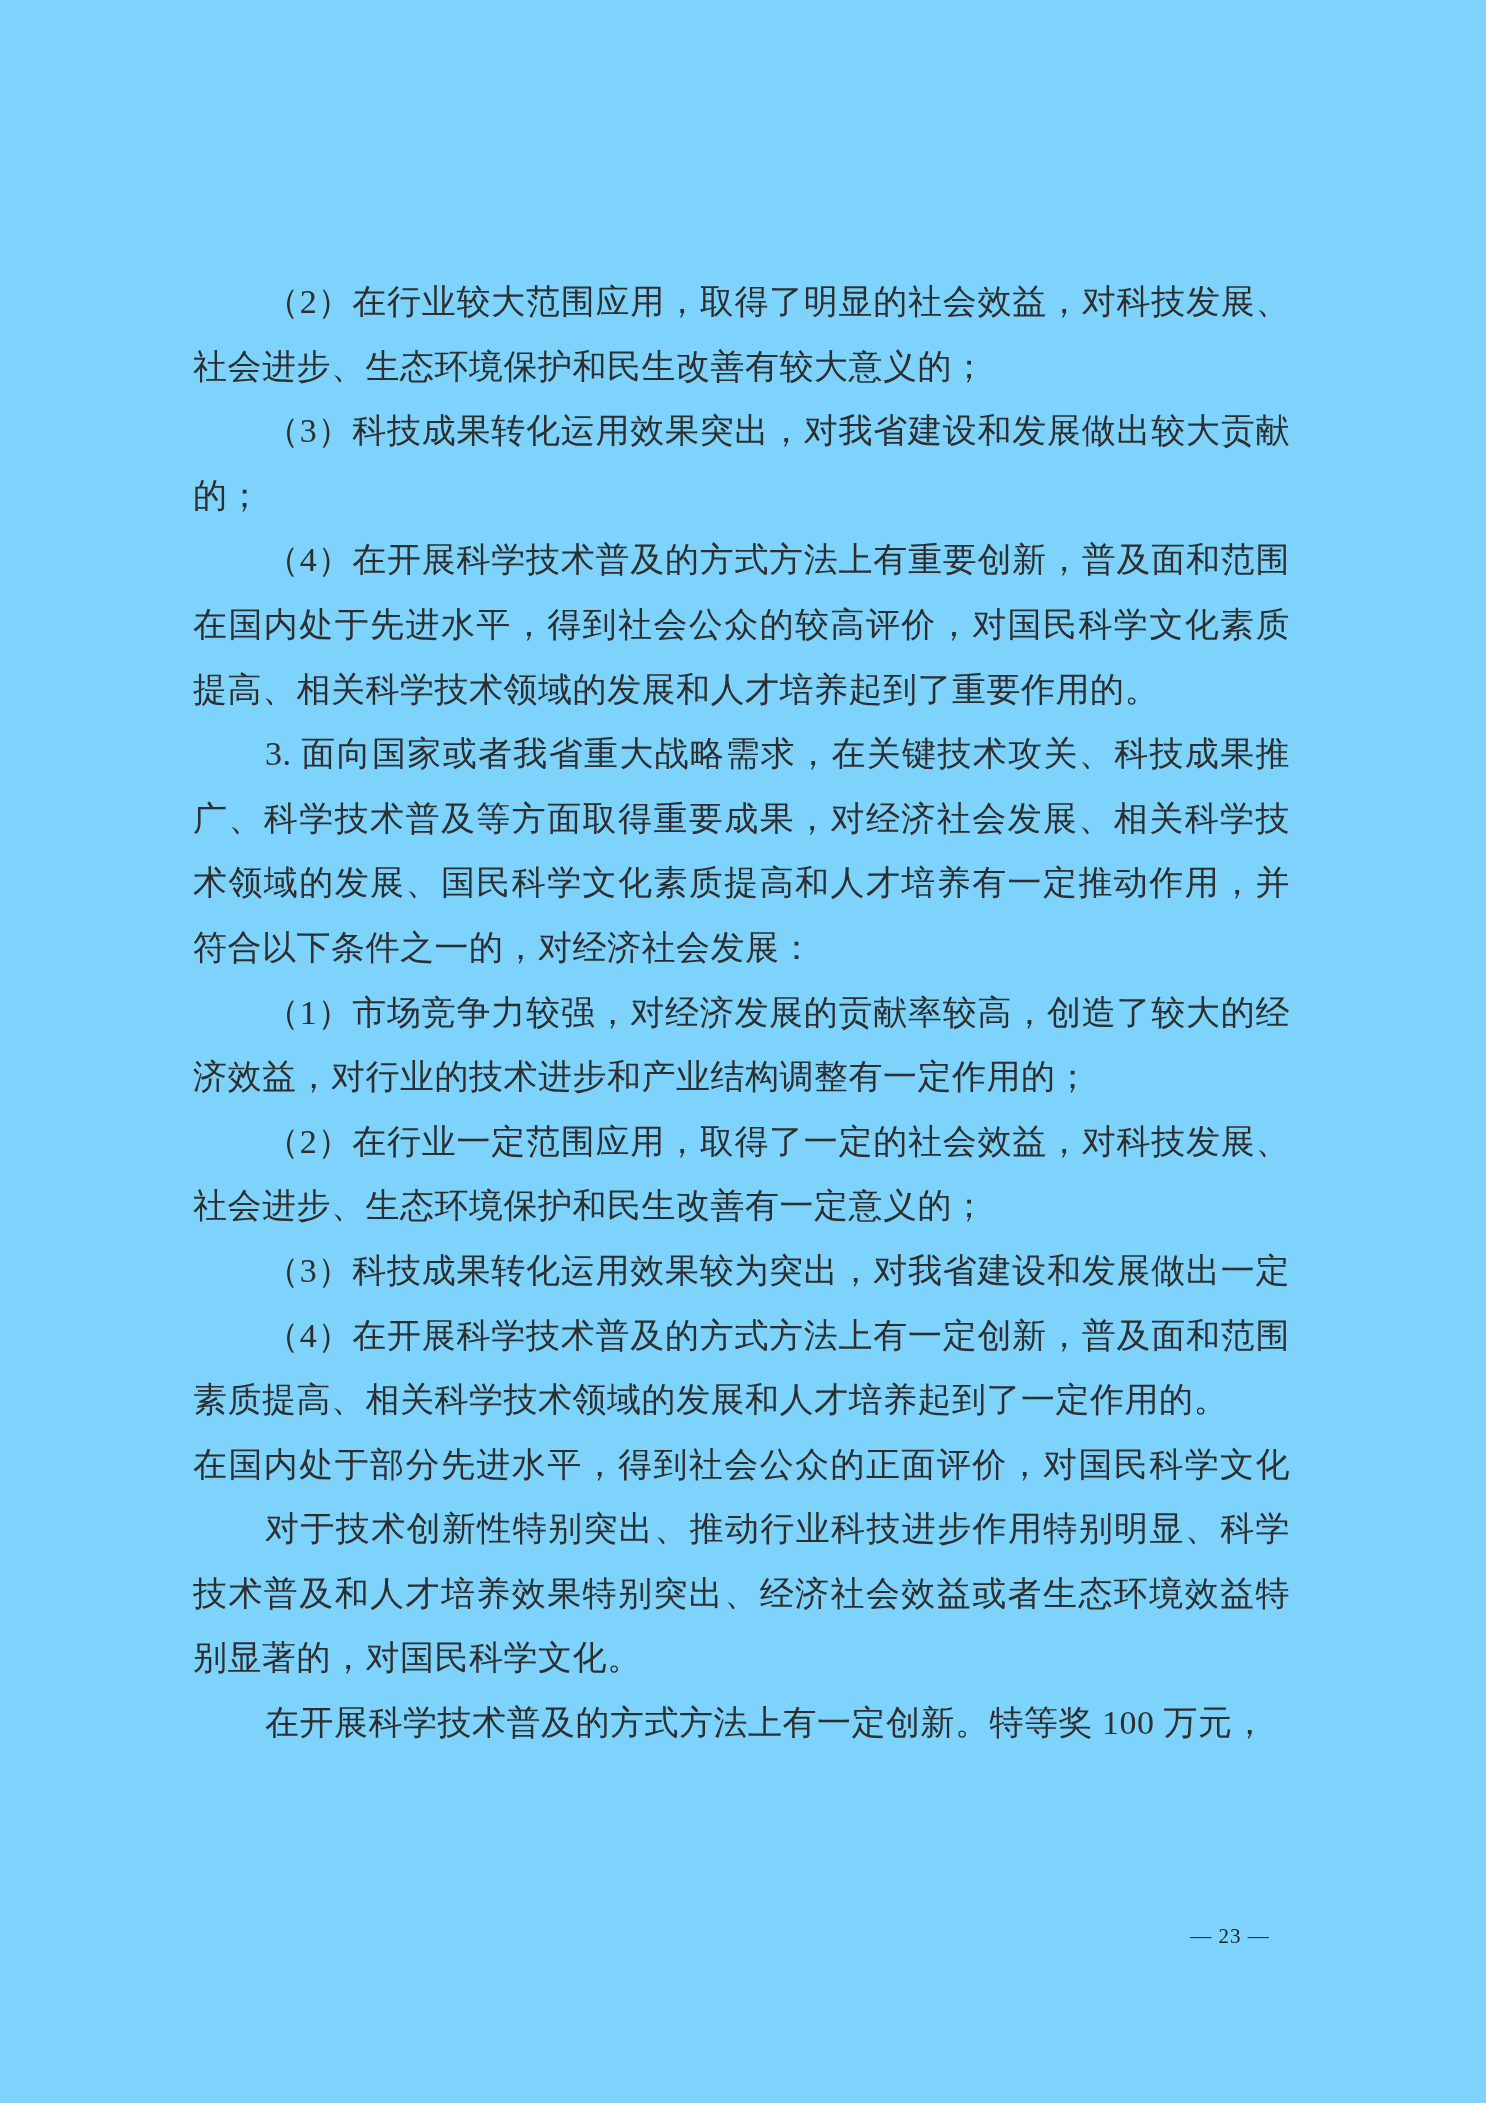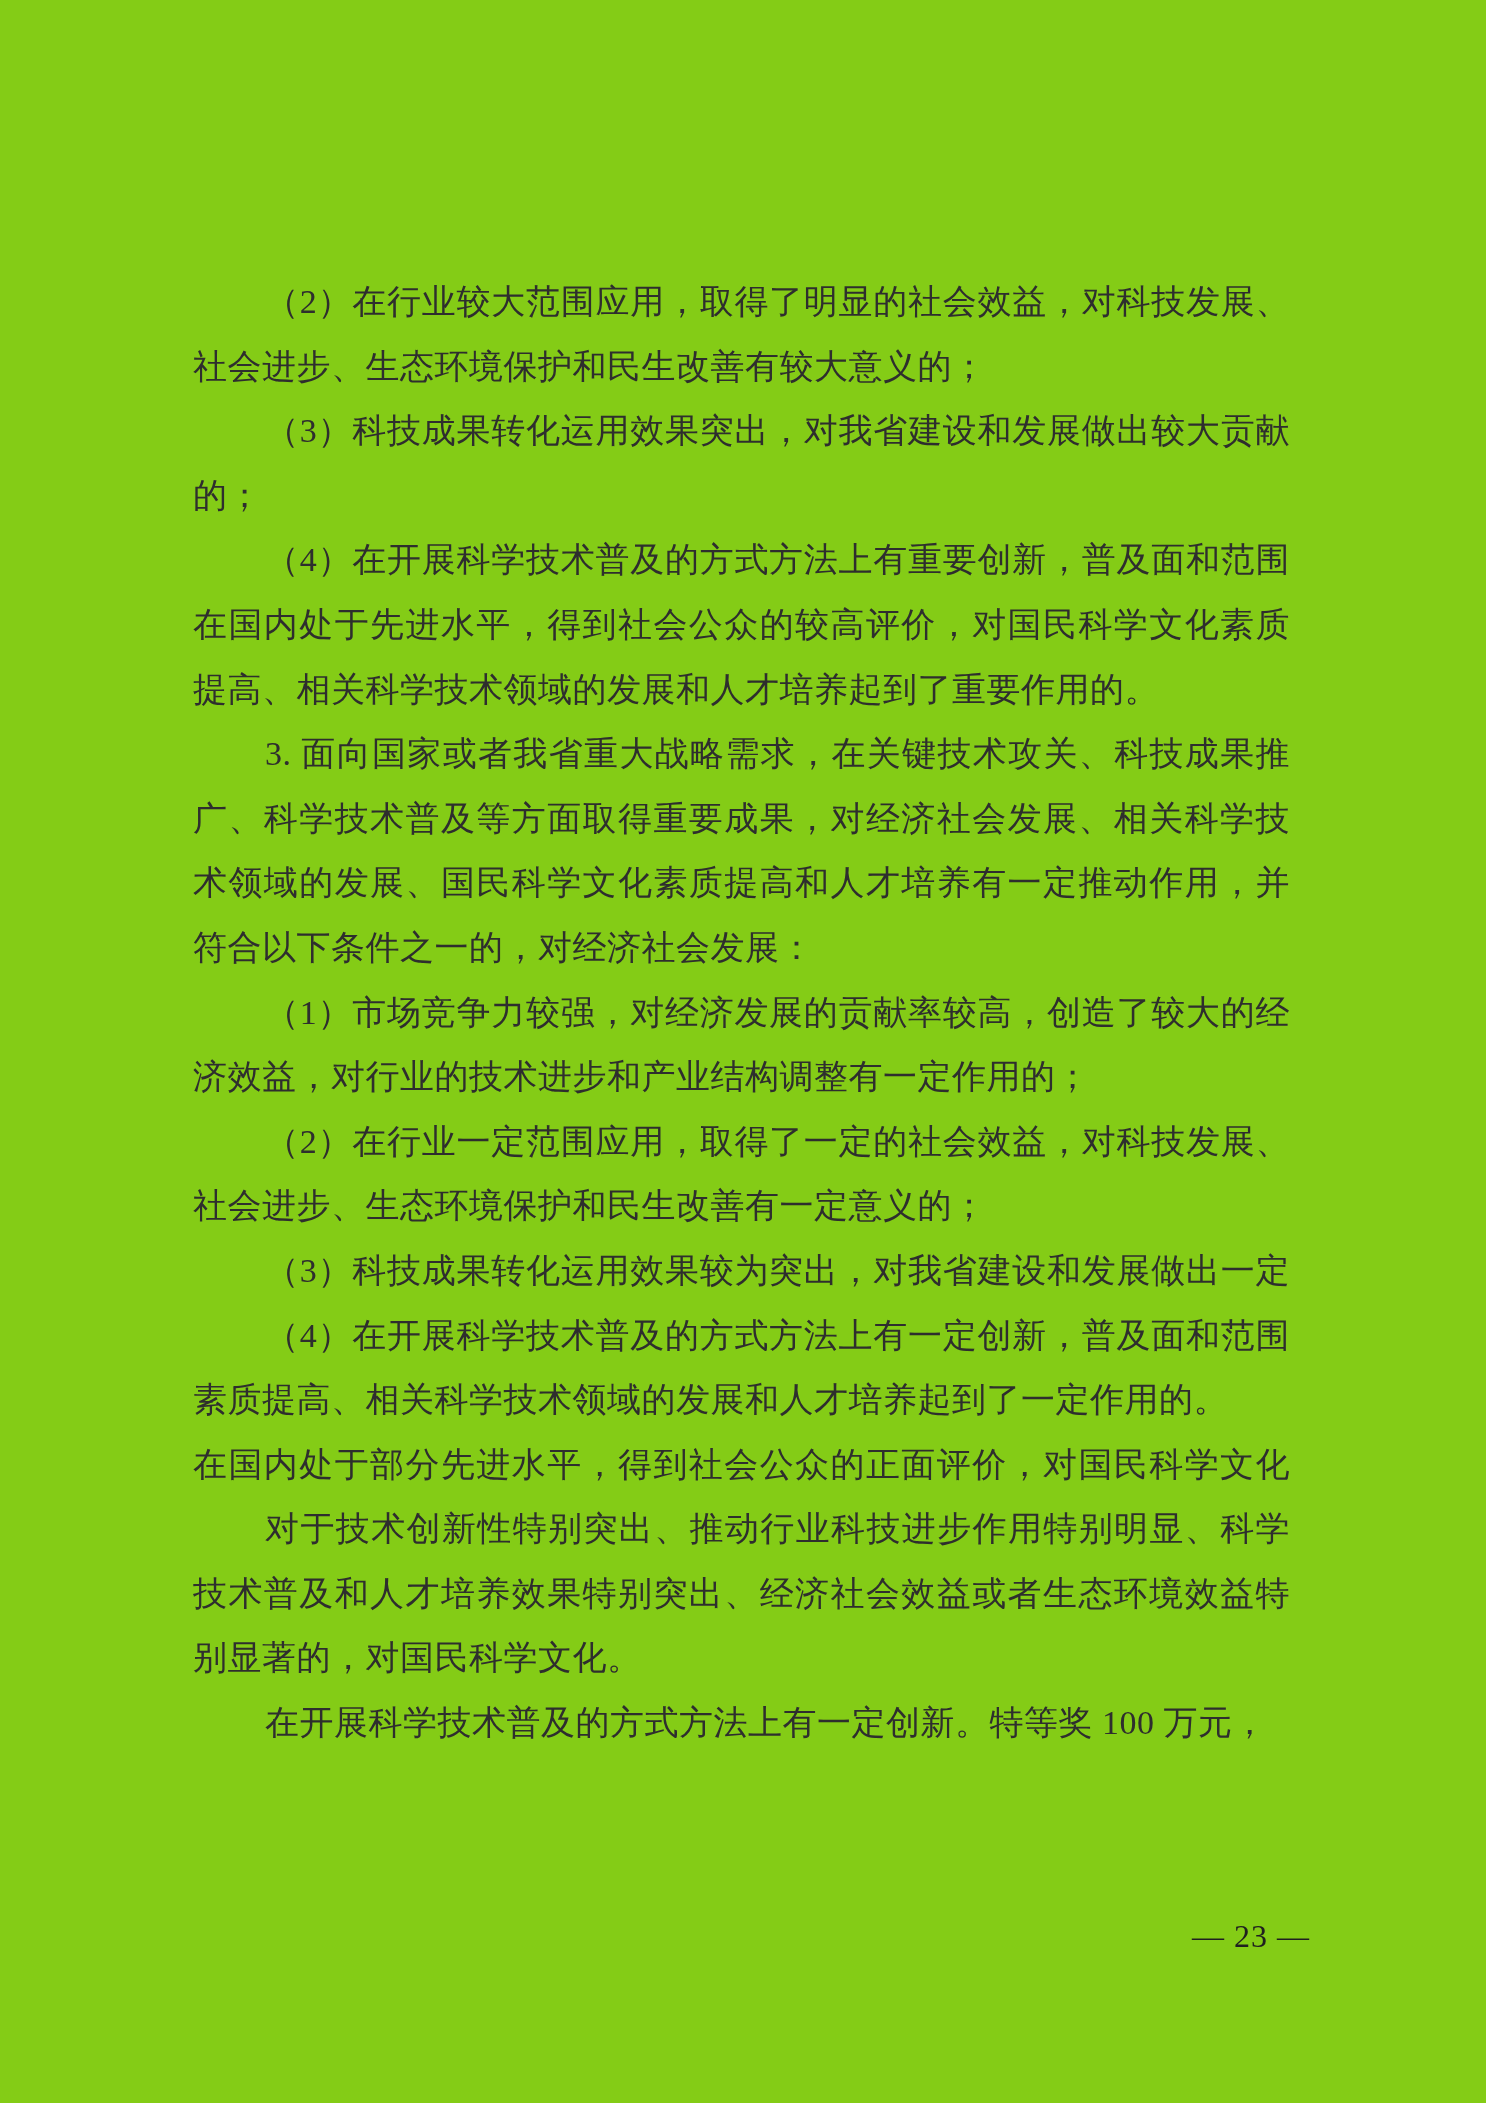--- a/index.html
+++ b/index.html
@@ -4,21 +4,21 @@
 <style>
   html, body {
     margin: 0;
     padding: 0;
     background: #ffffff;
   }
   .page {
     position: relative;
     width: 1486px;
     height: 2103px;
-    background: #84cc16;
+    background: #7dd3fc;
     overflow: hidden;
     font-family: "Liberation Serif", "DejaVu Serif", serif;
   }
   .text-block {
     position: absolute;
     left: 193px;
     top: 270px;
     width: 1097px;
     font-size: 34px;
     line-height: 64.6px;
@@ -35,24 +35,24 @@
     text-align-last: justify;
   }
   .line.ind {
     text-indent: 72px;
   }
   .page-number {
     position: absolute;
     left: 1150px;
     top: 1916px;
     width: 160px;
-    font-size: 32px;
+    font-size: 21px;
     line-height: 40px;
     color: #1f1f1f;
-    text-align: right;
+    text-align: center;
     letter-spacing: 1px;
     font-family: "Liberation Serif", "DejaVu Serif", serif;
   }
 </style>
 </head>
 <body>
 
 <div class="page">
   <div class="text-block">
     <div class="line ind fill">（2）在行业较大范围应用，取得了明显的社会效益，对科技发展、</div>

